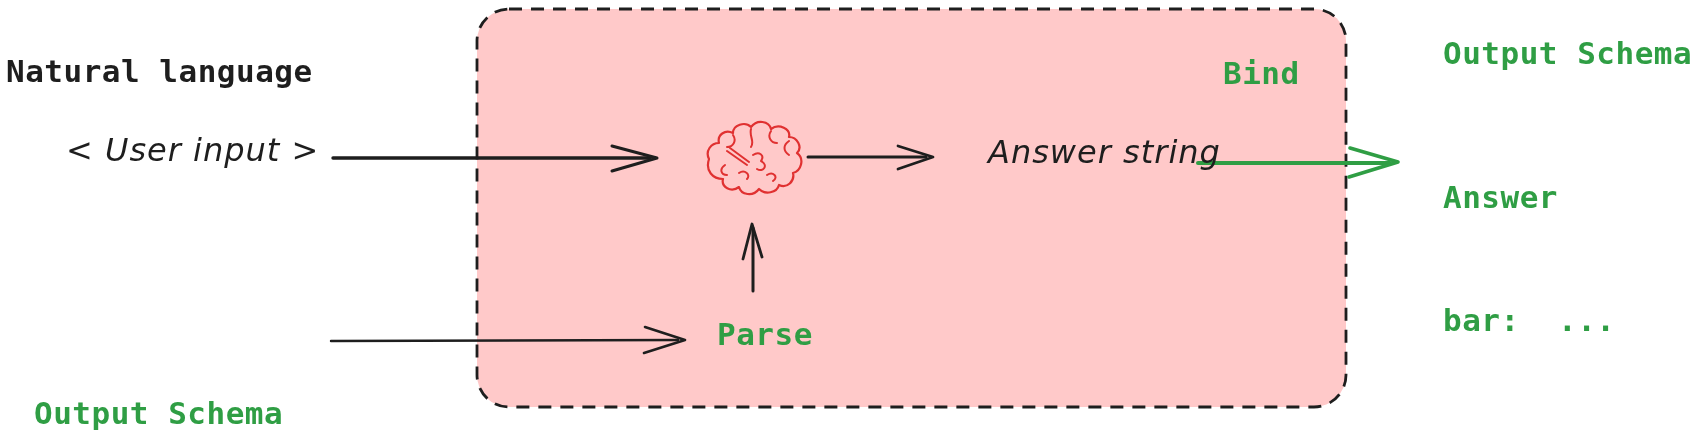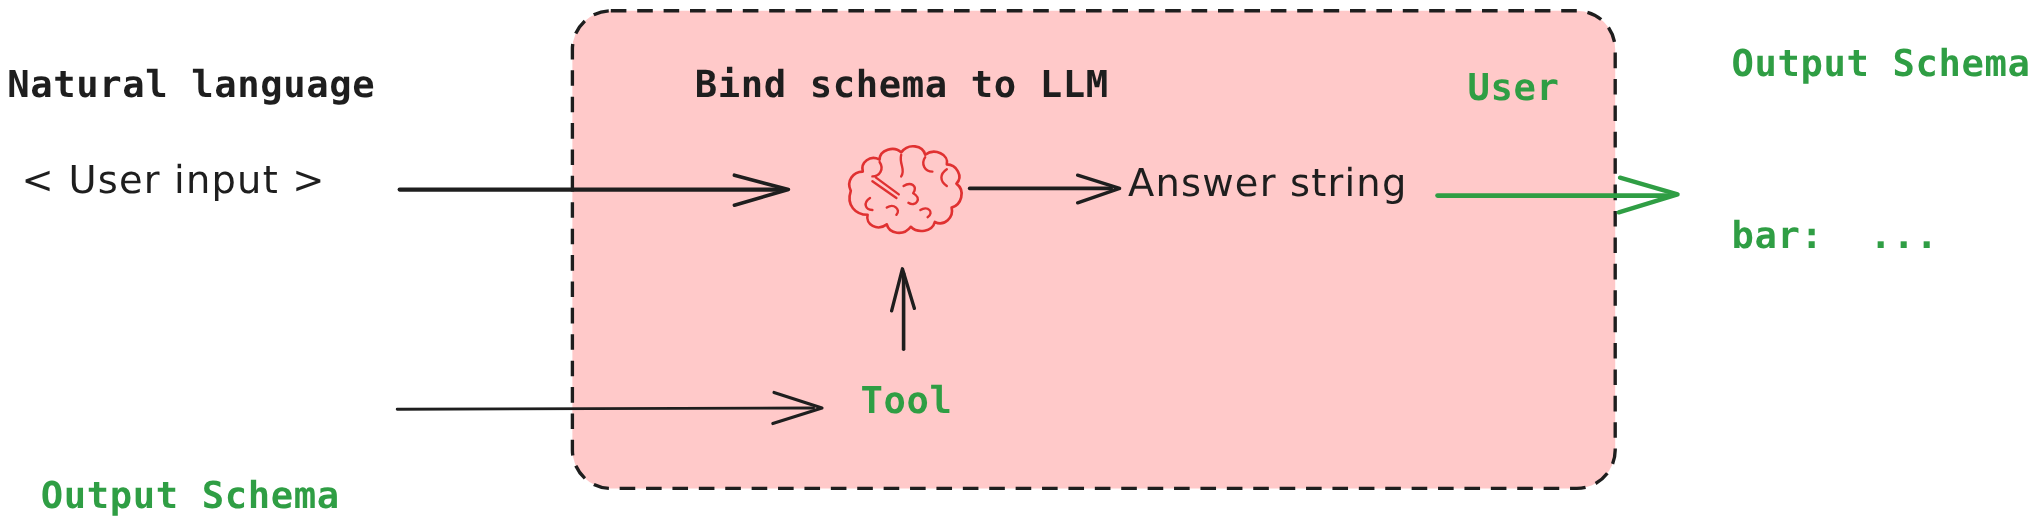--- a/index.html
+++ b/index.html
@@ -22,24 +22,26 @@
   .mono{
     font-family:"DejaVu Sans Mono","Liberation Mono",monospace;
     font-weight:bold;
     font-size:31px;
     color:var(--ink);
     letter-spacing:.5px;
   }
   .green{color:var(--green);}
   .hand{
     font-family:"DejaVu Sans","Liberation Sans",sans-serif;
+    font-style:italic;
     font-weight:500;
     font-size:32px;
     color:var(--ink);
     letter-spacing:1px;
+    margin-left:48px;
   }
   .block{line-height:40px;}
   .block-r{line-height:41px;}
   .stroke-ink{stroke:var(--ink);fill:none;stroke-linecap:round;stroke-linejoin:round;}
   .stroke-green{stroke:var(--green);fill:none;stroke-linecap:round;stroke-linejoin:round;}
   .stroke-red{stroke:var(--red);fill:none;stroke-linecap:round;stroke-linejoin:round;}
   .box-rect{fill:var(--pink);stroke:var(--ink);}
 </style>
 </head>
 <body>
@@ -92,27 +94,27 @@
   <div class="txt mono" style="left:6px;top:56px;">Natural language</div>
 
   <div class="txt hand" style="left:18px;top:134px;">&lt; User input &gt;</div>
 
   <div class="txt mono green block" style="left:34px;top:313px;">
     <div>Output Schema</div>
     
     
   </div>
 
-  <div class="txt mono" style="left:579px;top:56px;">Bind schema to LLM</div>
 
-  <div class="txt mono green" style="left:1223px;top:58px;">User</div>
+  <div class="txt mono green" style="left:1223px;top:58px;">Bind</div>
 
   <div class="txt hand" style="left:940px;top:136px;">Answer string</div>
 
-  <div class="txt mono green" style="left:717px;top:319px;">Tool</div>
+  <div class="txt mono green" style="left:717px;top:319px;">Parse</div>
 
   <div class="txt mono green" style="left:1443px;top:38px;">Output Schema</div>
 
   <div class="txt mono green block-r" style="left:1443px;top:95px;">
+    <div>Answer</div>
     <div>bar:  ...</div>
   </div>
 
 </div>
 
 </body></html>

